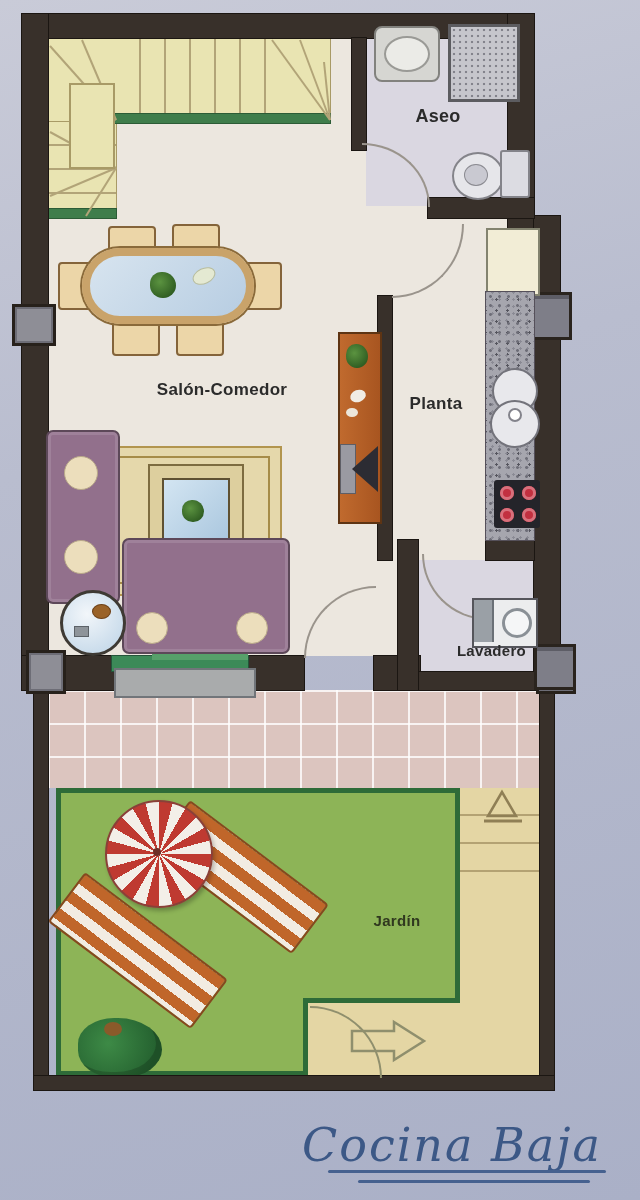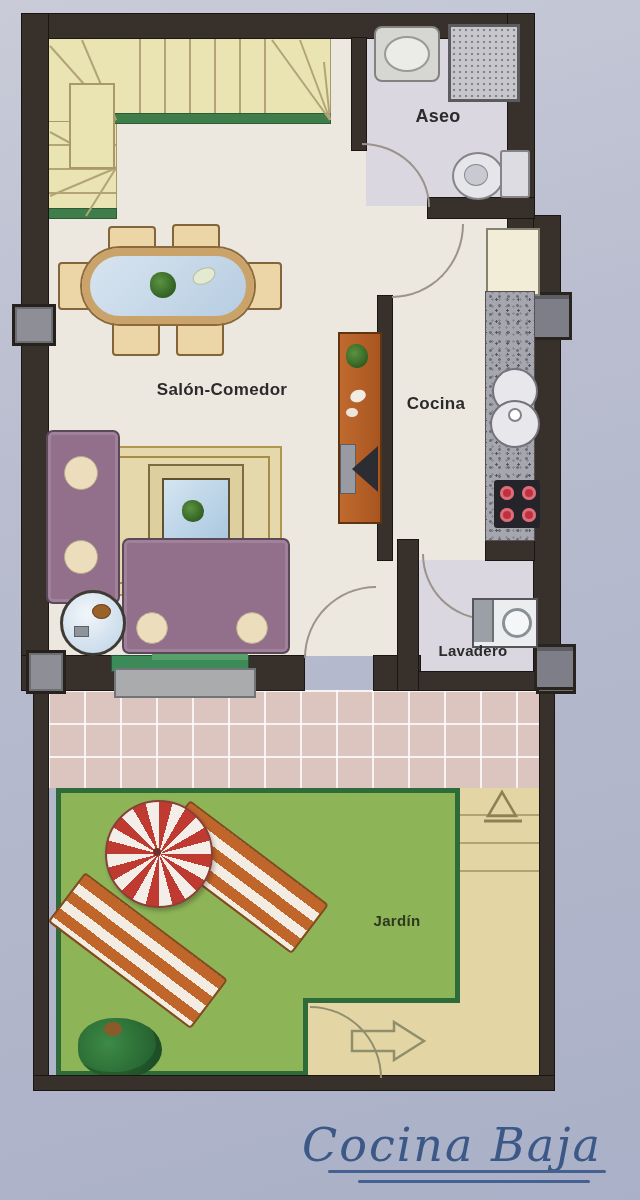--- a/index.html
+++ b/index.html
@@ -182,21 +182,21 @@
       <line x1="116" y1="168" x2="86" y2="216"></line>
       <rect x="70" y="84" width="44" height="84" fill="#e9e4b2" stroke="#a89a66"></rect>
     </g>
     <path d="M352,1031 h42 v-9 l30,19 l-30,19 v-9 h-42 z" stroke="#8f8f6d" stroke-width="2.5" fill="none"></path>
     <path d="M502,792 L488,816 L516,816 Z" stroke="#8f7f55" stroke-width="2.5" fill="none"></path>
     <line x1="484" y1="821" x2="522" y2="821" stroke="#8f7f55" stroke-width="3"></line>
   </svg>
 
   <div class="label" style="left:395px;top:106px;width:86px;font-size:18px;text-align:center;">Aseo</div>
   <div class="label" style="left:132px;top:380px;width:180px;font-size:17px;text-align:center;">Salón-Comedor</div>
-  <div class="label" style="left:392px;top:394px;width:88px;font-size:17px;text-align:center;">Cocina</div>
-  <div class="label" style="left:420px;top:642px;width:106px;font-size:15px;text-align:center;">Lavadero</div>
+  <div class="label" style="left:392px;top:394px;width:88px;font-size:17px;text-align:center;">Planta</div>
+  <div class="label" style="left:420px;top:642px;width:106px;font-size:15px;text-align:right;">Lavadero</div>
   <div class="label" style="left:352px;top:912px;width:90px;font-size:15px;text-align:center;color:#30381f;">Jardín</div>
 
   <div class="title" style="left:302px;top:1118px;">Cocina Baja</div>
   <div class="underline" style="left:328px;top:1170px;width:278px;height:3px;"></div>
   <div class="underline" style="left:358px;top:1180px;width:232px;height:3px;"></div>
 
 </div>
 
 </body></html>

